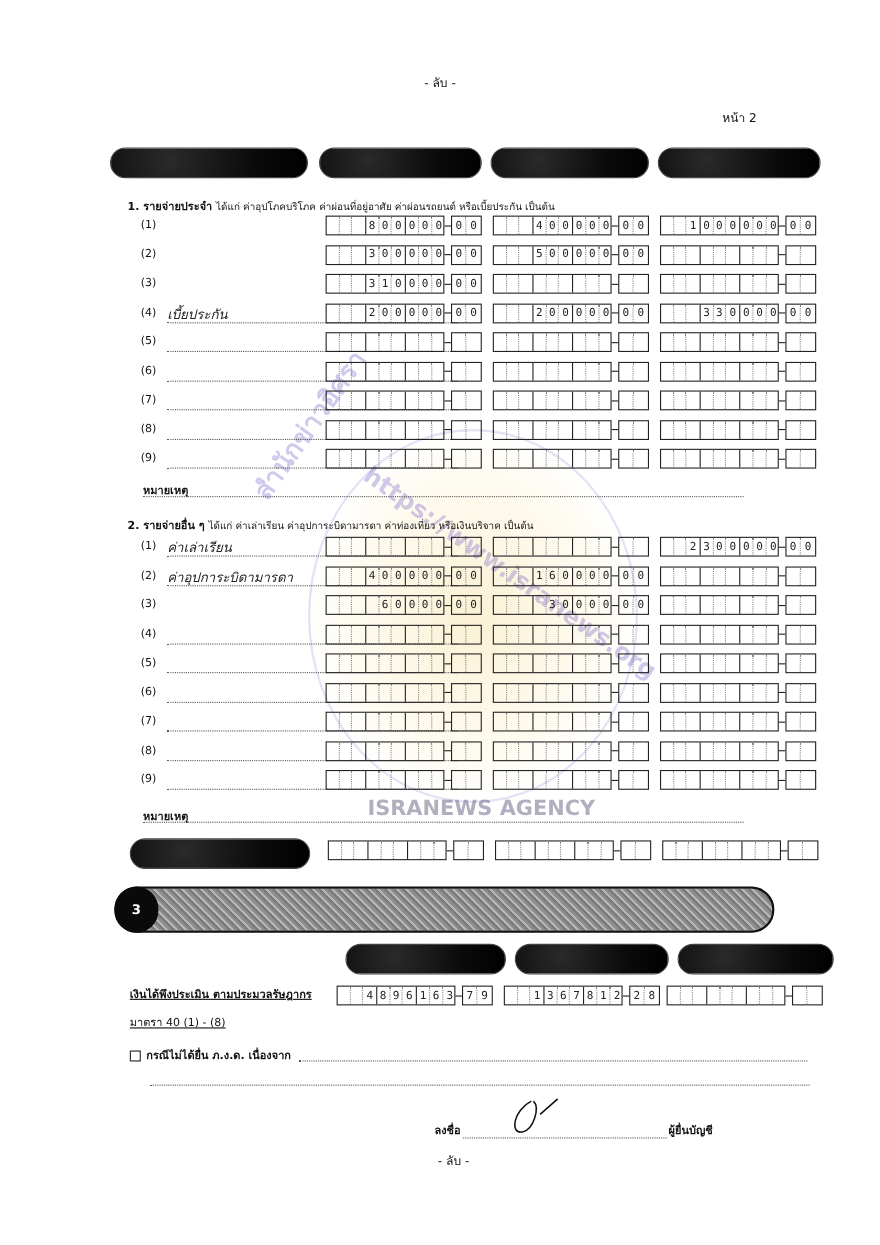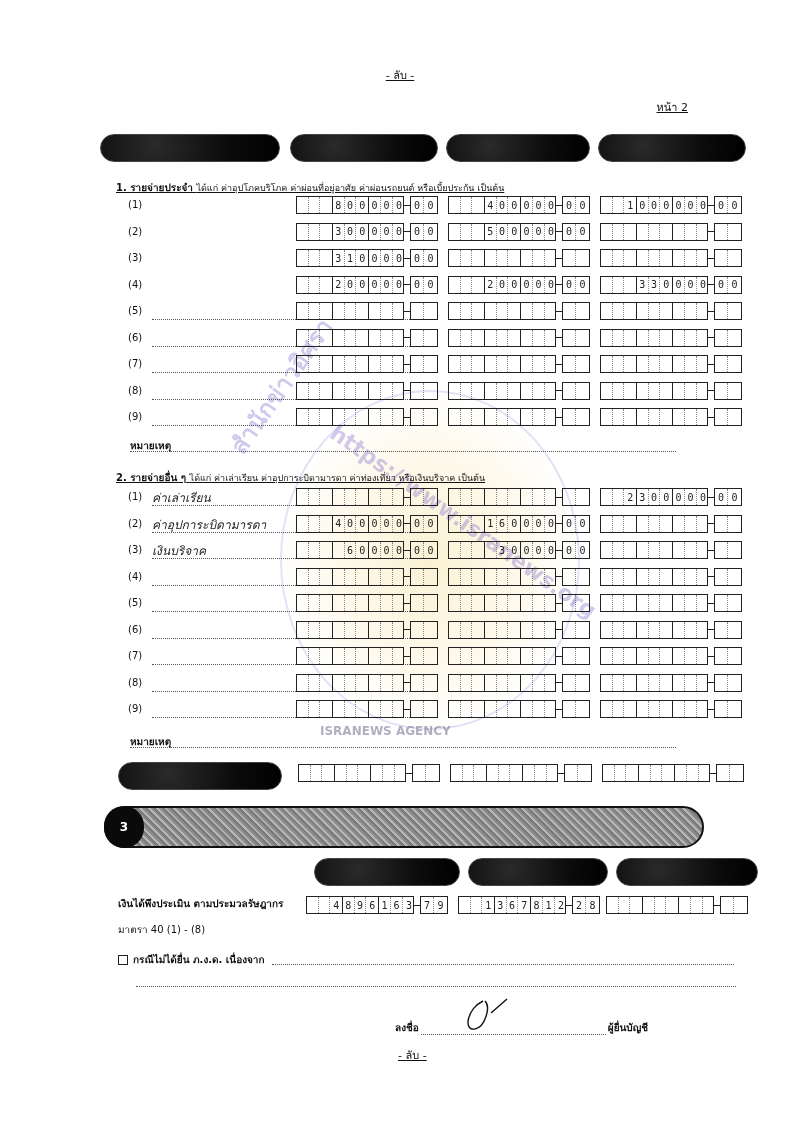--- a/index.html
+++ b/index.html
@@ -1,20 +1,20 @@
 <!DOCTYPE html>
 <html><head>
 <meta charset="utf-8">
 <style>
   * { box-sizing: border-box; margin: 0; padding: 0; }
   body {
     width: 800px; height: 1132px; background: #ffffff; position: relative;
     font-family: "DejaVu Sans", sans-serif; color: #111; overflow: hidden;
   }
-  .abs { position: absolute; text-decoration: underline; }
+  .abs { position: absolute; }
   .center-note { font-size: 11px; left: 0; width: 800px; text-align: center; }
   .page-no { font-size: 11px; right: 112px; top: 98px; }
   .pill {
     position: absolute; height: 28px; border-radius: 14px;
     background: radial-gradient(circle at 30% 40%, #2a2a2a 0%, #0b0b0b 60%, #000 100%);
     border: 1px solid #444;
   }
   .sec-title { font-size: 10px; font-weight: bold; left: 116px; }
   .sec-title .sub { font-weight: normal; font-size: 9px; }
   .row { position: absolute; left: 128px; height: 20px; width: 620px; }
@@ -47,21 +47,21 @@
   }
   .header3 .circle {
     position: absolute; left: -2px; top: -2px; width: 40px; height: 42px; border-radius: 21px;
     background: #0a0a0a; color: #fff; font-size: 12px; font-weight: bold;
     display: flex; align-items: center; justify-content: center;
   }
   .header3 .title {
     position: absolute; left: 48px; top: 12px; font-size: 12px; font-weight: bold;
     color: #222; text-shadow: 0 0 1px #fff;
   }
-  .income-label { position: absolute; left: 118px; font-size: 10px; font-weight: bold; }
+  .income-label { position: absolute; left: 118px; font-size: 10px; font-weight: bold; text-decoration: underline; }
   .checkbox-row { position: absolute; left: 118px; top: 952px; font-size: 10px; font-weight: bold; display: flex; align-items: center; }
   .checkbox { width: 10px; height: 10px; border: 1px solid #222; margin-right: 5px; }
   .dotline { position: absolute; border-bottom: 1px dotted #555; height: 1px; }
   .sign { position: absolute; left: 395px; top: 1020px; font-size: 10px; font-weight: bold; display: flex; align-items: flex-end; }
   .sign .line { width: 185px; border-bottom: 1px dotted #555; height: 12px; margin: 0 2px; }
   .watermark {
     position: absolute; pointer-events: none; color: rgba(120,100,200,0.35);
     font-size: 22px; font-weight: bold;
   }
   .seal {
@@ -77,37 +77,38 @@
 <div class="abs page-no">หน้า 2</div>
 
 <div class="pill" style="left:100px;top:134px;width:180px;"></div>
 <div class="pill" style="left:290px;top:134px;width:148px;"></div>
 <div class="pill" style="left:446px;top:134px;width:144px;"></div>
 <div class="pill" style="left:598px;top:134px;width:148px;"></div>
 
 <div class="seal"></div>
 <div class="watermark" style="left:220px;top:440px;transform:rotate(-55deg);transform-origin:left top;font-size:24px;">สำนักข่าวอิศรา</div>
 <div class="watermark" style="left:340px;top:420px;transform:rotate(35deg);transform-origin:left top;font-size:22px;">https://www.isranews.org</div>
-<div class="watermark" style="left:320px;top:724px;font-size:12px;color:rgba(110,110,140,0.55);">ISRANEWS AGENCY</div>
+<div class="watermark" style="left:334px;top:724px;font-size:19px;color:rgba(110,110,140,0.55);">ISRANEWS AGENCY</div>
 
 <div class="abs sec-title" style="top:180px;">
   <span>1. รายจ่ายประจำ</span> <span class="sub">ได้แก่ ค่าอุปโภคบริโภค ค่าผ่อนที่อยู่อาศัย ค่าผ่อนรถยนต์ หรือเบี้ยประกัน เป็นต้น</span>
 </div>
 <div id="section1-rows">
     <div class="row" style="top: 196px;">
       <span class="num">(1)</span>
     </div>
     <div class="row" style="top: 222.5px;">
       <span class="num">(2)</span>
     </div>
     <div class="row" style="top: 249px;">
       <span class="num">(3)</span>
     </div>
     <div class="row" style="top: 275.5px;">
       <span class="num">(4)</span>
+      <span class="label">เบี้ยประกัน</span>
     </div>
     <div class="row" style="top: 302px;">
       <span class="num">(5)</span>
       <span class="label"></span>
     </div>
     <div class="row" style="top: 328.5px;">
       <span class="num">(6)</span>
       <span class="label"></span>
     </div>
     <div class="row" style="top: 355px;">
@@ -132,21 +133,20 @@
     <div class="row" style="top: 488px;">
       <span class="num">(1)</span>
       <span class="label">ค่าเล่าเรียน</span>
     </div>
     <div class="row" style="top: 514.5px;">
       <span class="num">(2)</span>
       <span class="label">ค่าอุปการะบิดามารดา</span>
     </div>
     <div class="row" style="top: 541px;">
       <span class="num">(3)</span>
-      <span class="label">เงินบริจาค</span>
     </div>
     <div class="row" style="top: 567.5px;">
       <span class="num">(4)</span>
       <span class="label"></span>
     </div>
     <div class="row" style="top: 594px;">
       <span class="num">(5)</span>
       <span class="label"></span>
     </div>
     <div class="row" style="top: 620.5px;">

